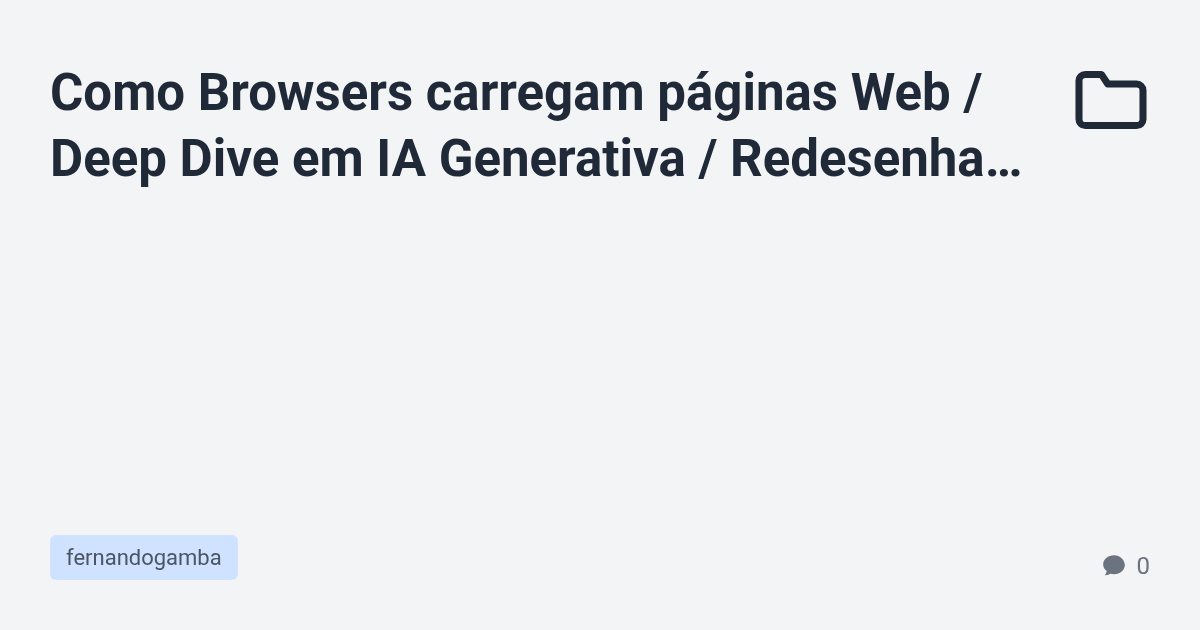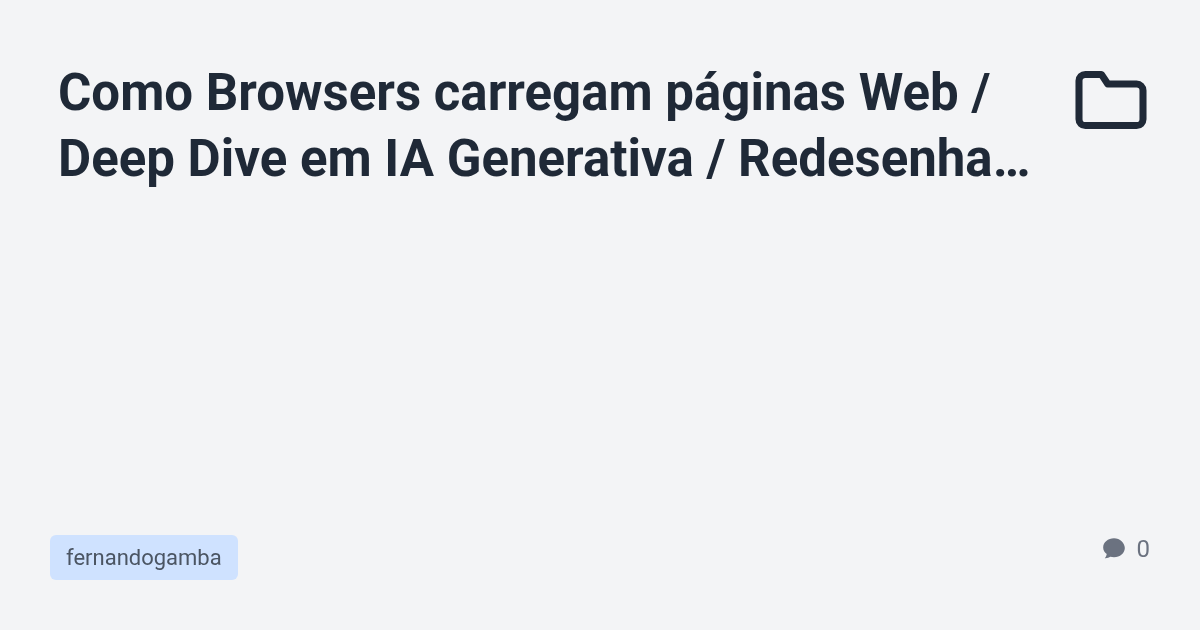--- a/index.html
+++ b/index.html
@@ -17,39 +17,38 @@
       display: flex;
       flex-direction: column;
       justify-content: space-between;
     }
     
     .header {
       display: flex;
       align-items: flex-start;
       justify-content: space-between;
       gap: 40px;
-      margin-left: 8px;
     }
     
     .title {
       font-size: 51px;
       font-weight: 700;
       color: #1f2937;
       line-height: 1.3;
       flex: 1;
     }
     
     .folder-icon-wrapper {
       flex-shrink: 0;
       margin-top: 8px;
     }
     
     .footer {
       display: flex;
-      align-items: flex-start;
+      align-items: flex-end;
       justify-content: space-between;
     }
     
     .author-tag {
       background: #cfe2ff;
       color: #4b5563;
       padding: 10px 16px;
       border-radius: 6px;
       font-size: 22px;
       font-weight: 400;

